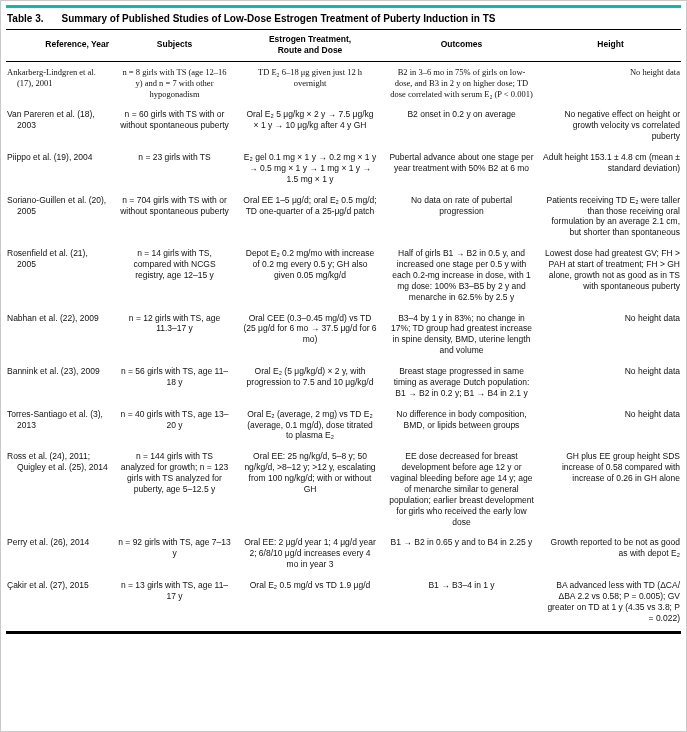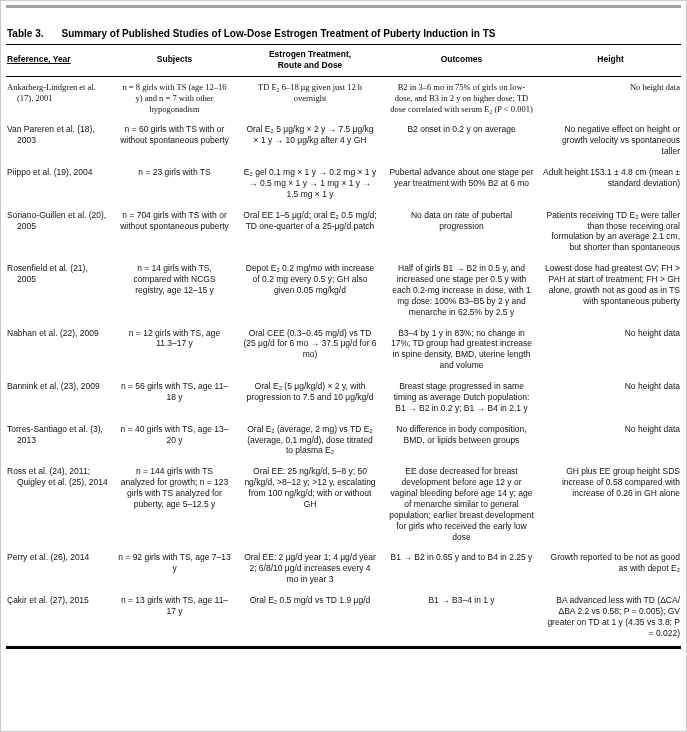--- a/index.html
+++ b/index.html
@@ -7,22 +7,22 @@
   .page {
     width: 687px;
     min-height: 732px;
     background: #ffffff;
     border: 1px solid #c9c9c9;
     padding: 4px 5px 0 5px;
     font-family: "Liberation Sans", "DejaVu Sans", sans-serif;
     color: #111111;
   }
   .title-bar {
-    border-top: 3px solid #a3a3a3;
-    padding: 20px 1px 5px 1px;
+    border-top: 3px solid #14b8a6;
+    padding: 5px 1px 5px 1px;
     font-size: 10px;
     font-weight: 700;
     color: #000;
   }
   .title-label { display: inline-block; margin-right: 18px; }
   table.studies {
     width: 675px;
     table-layout: fixed;
     border-collapse: collapse;
     border-top: 1px solid #000;
@@ -34,21 +34,21 @@
   thead th {
     font-size: 8.5px;
     font-weight: 700;
     text-align: center;
     vertical-align: middle;
     padding: 4px 3px 5px 3px;
     border-bottom: 1px solid #000;
     white-space: pre-line;
     color: #000;
   }
-  thead th.c0 { text-align: left; padding-left: 1px; text-decoration: underline; }
+  thead th.c0 { text-align: right; padding-left: 1px; }
   tbody td { vertical-align: top; padding: 3px 6px 7px 6px; word-wrap: break-word; }
   tbody tr:first-child td { padding-top: 5px; font-family: Liberation Serif, serif; }
   tbody td.c0 { text-align: left; padding-left: 11px; padding-right: 3px; text-indent: -10px; }
   tbody td.c1, tbody td.c2, tbody td.c3 { text-align: center; margin-top: 8px; }
   tbody td.c4 { text-align: right; padding-left: 3px; padding-right: 1px; }
 </style>
 </head>
 <body>
 
 <div class="page">
@@ -81,21 +81,21 @@
           <td class="c1">n = 8 girls with TS (age 12–16 y) and n = 7 with other hypogonadism</td>
           <td class="c2">TD E₂ 6–18 μg given just 12 h overnight</td>
           <td class="c3">B2 in 3–6 mo in 75% of girls on low-dose, and B3 in 2 y on higher dose; TD dose correlated with serum E₂ (P &lt; 0.001)</td>
           <td class="c4">No height data</td>
         </tr>
         <tr>
           <td class="c0">Van Pareren et al. (18), 2003</td>
           <td class="c1">n = 60 girls with TS with or without spontaneous puberty</td>
           <td class="c2">Oral E₂ 5 μg/kg × 2 y → 7.5 μg/kg × 1 y → 10 μg/kg after 4 y GH</td>
           <td class="c3">B2 onset in 0.2 y on average</td>
-          <td class="c4">No negative effect on height or growth velocity vs spontaneous taller</td>
+          <td class="c4">No negative effect on height or growth velocity vs correlated puberty</td>
         </tr>
         <tr>
           <td class="c0">Piippo et al. (19), 2004</td>
           <td class="c1">n = 23 girls with TS</td>
           <td class="c2">E₂ gel 0.1 mg × 1 y → 0.2 mg × 1 y → 0.5 mg × 1 y → 1 mg × 1 y → 1.5 mg × 1 y</td>
           <td class="c3">Pubertal advance about one stage per year treatment with 50% B2 at 6 mo</td>
           <td class="c4">Adult height 153.1 ± 4.8 cm (mean ± standard deviation)</td>
         </tr>
         <tr>
           <td class="c0">Soriano-Guillen et al. (20), 2005</td>

